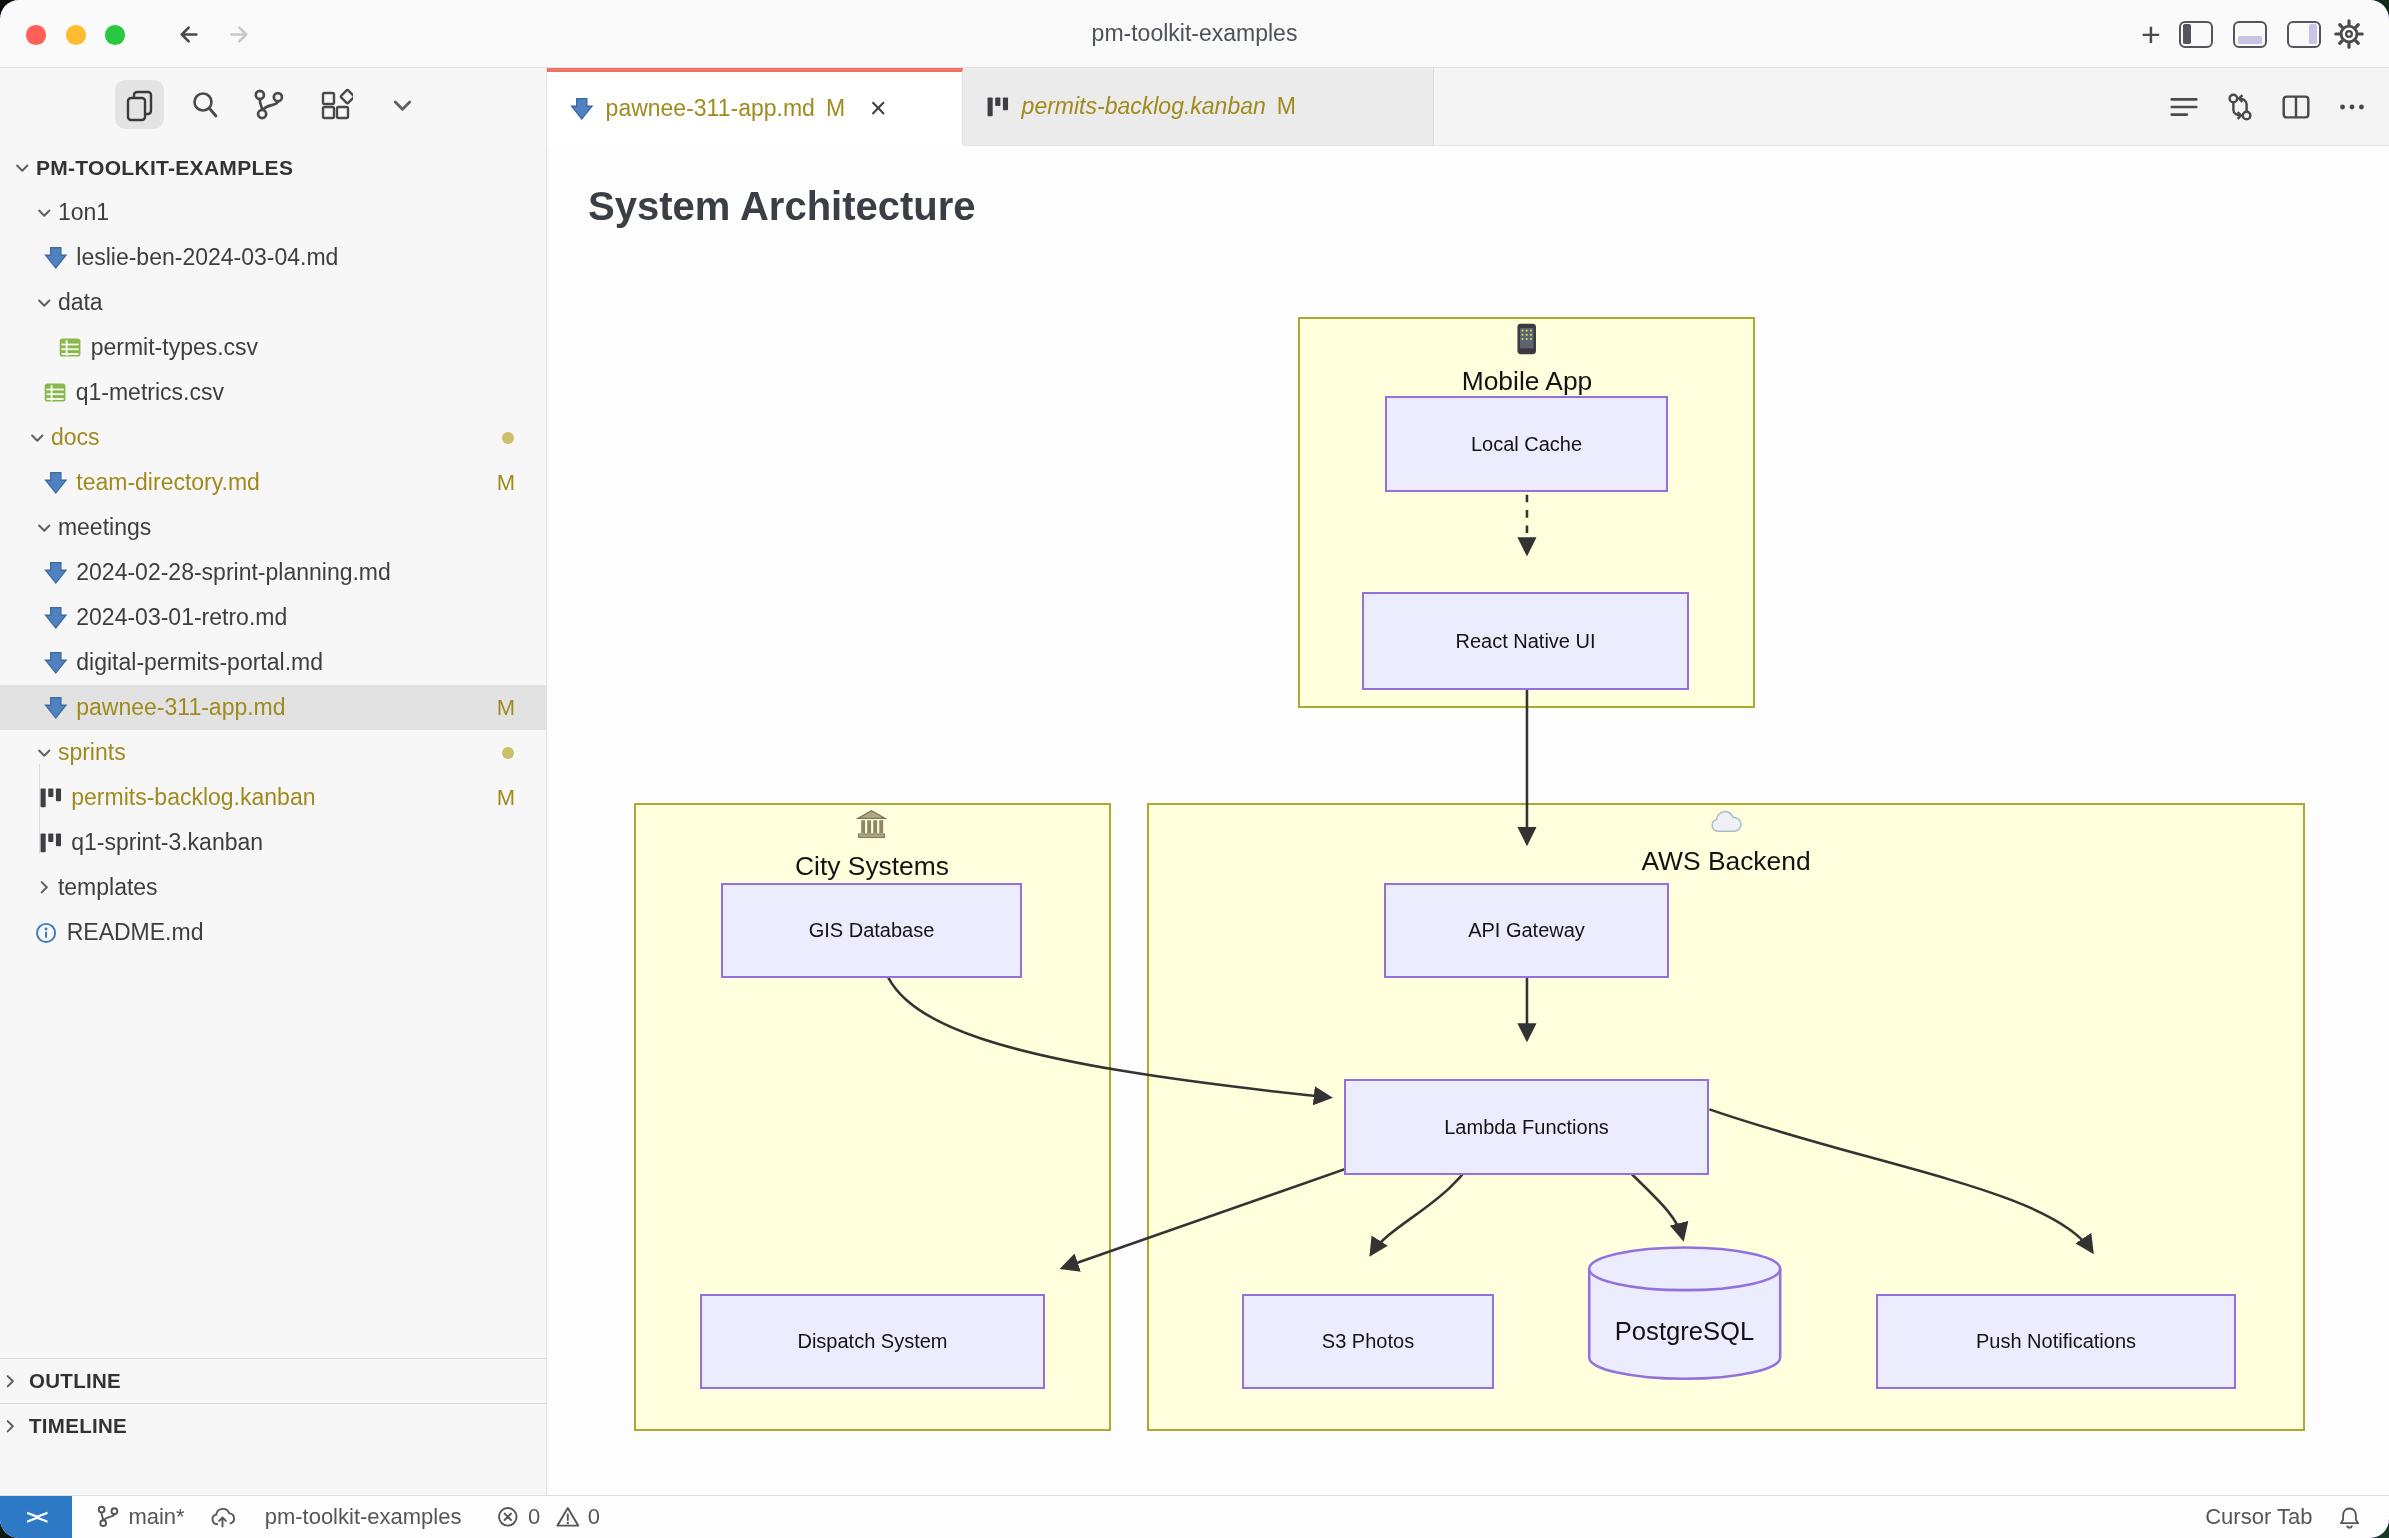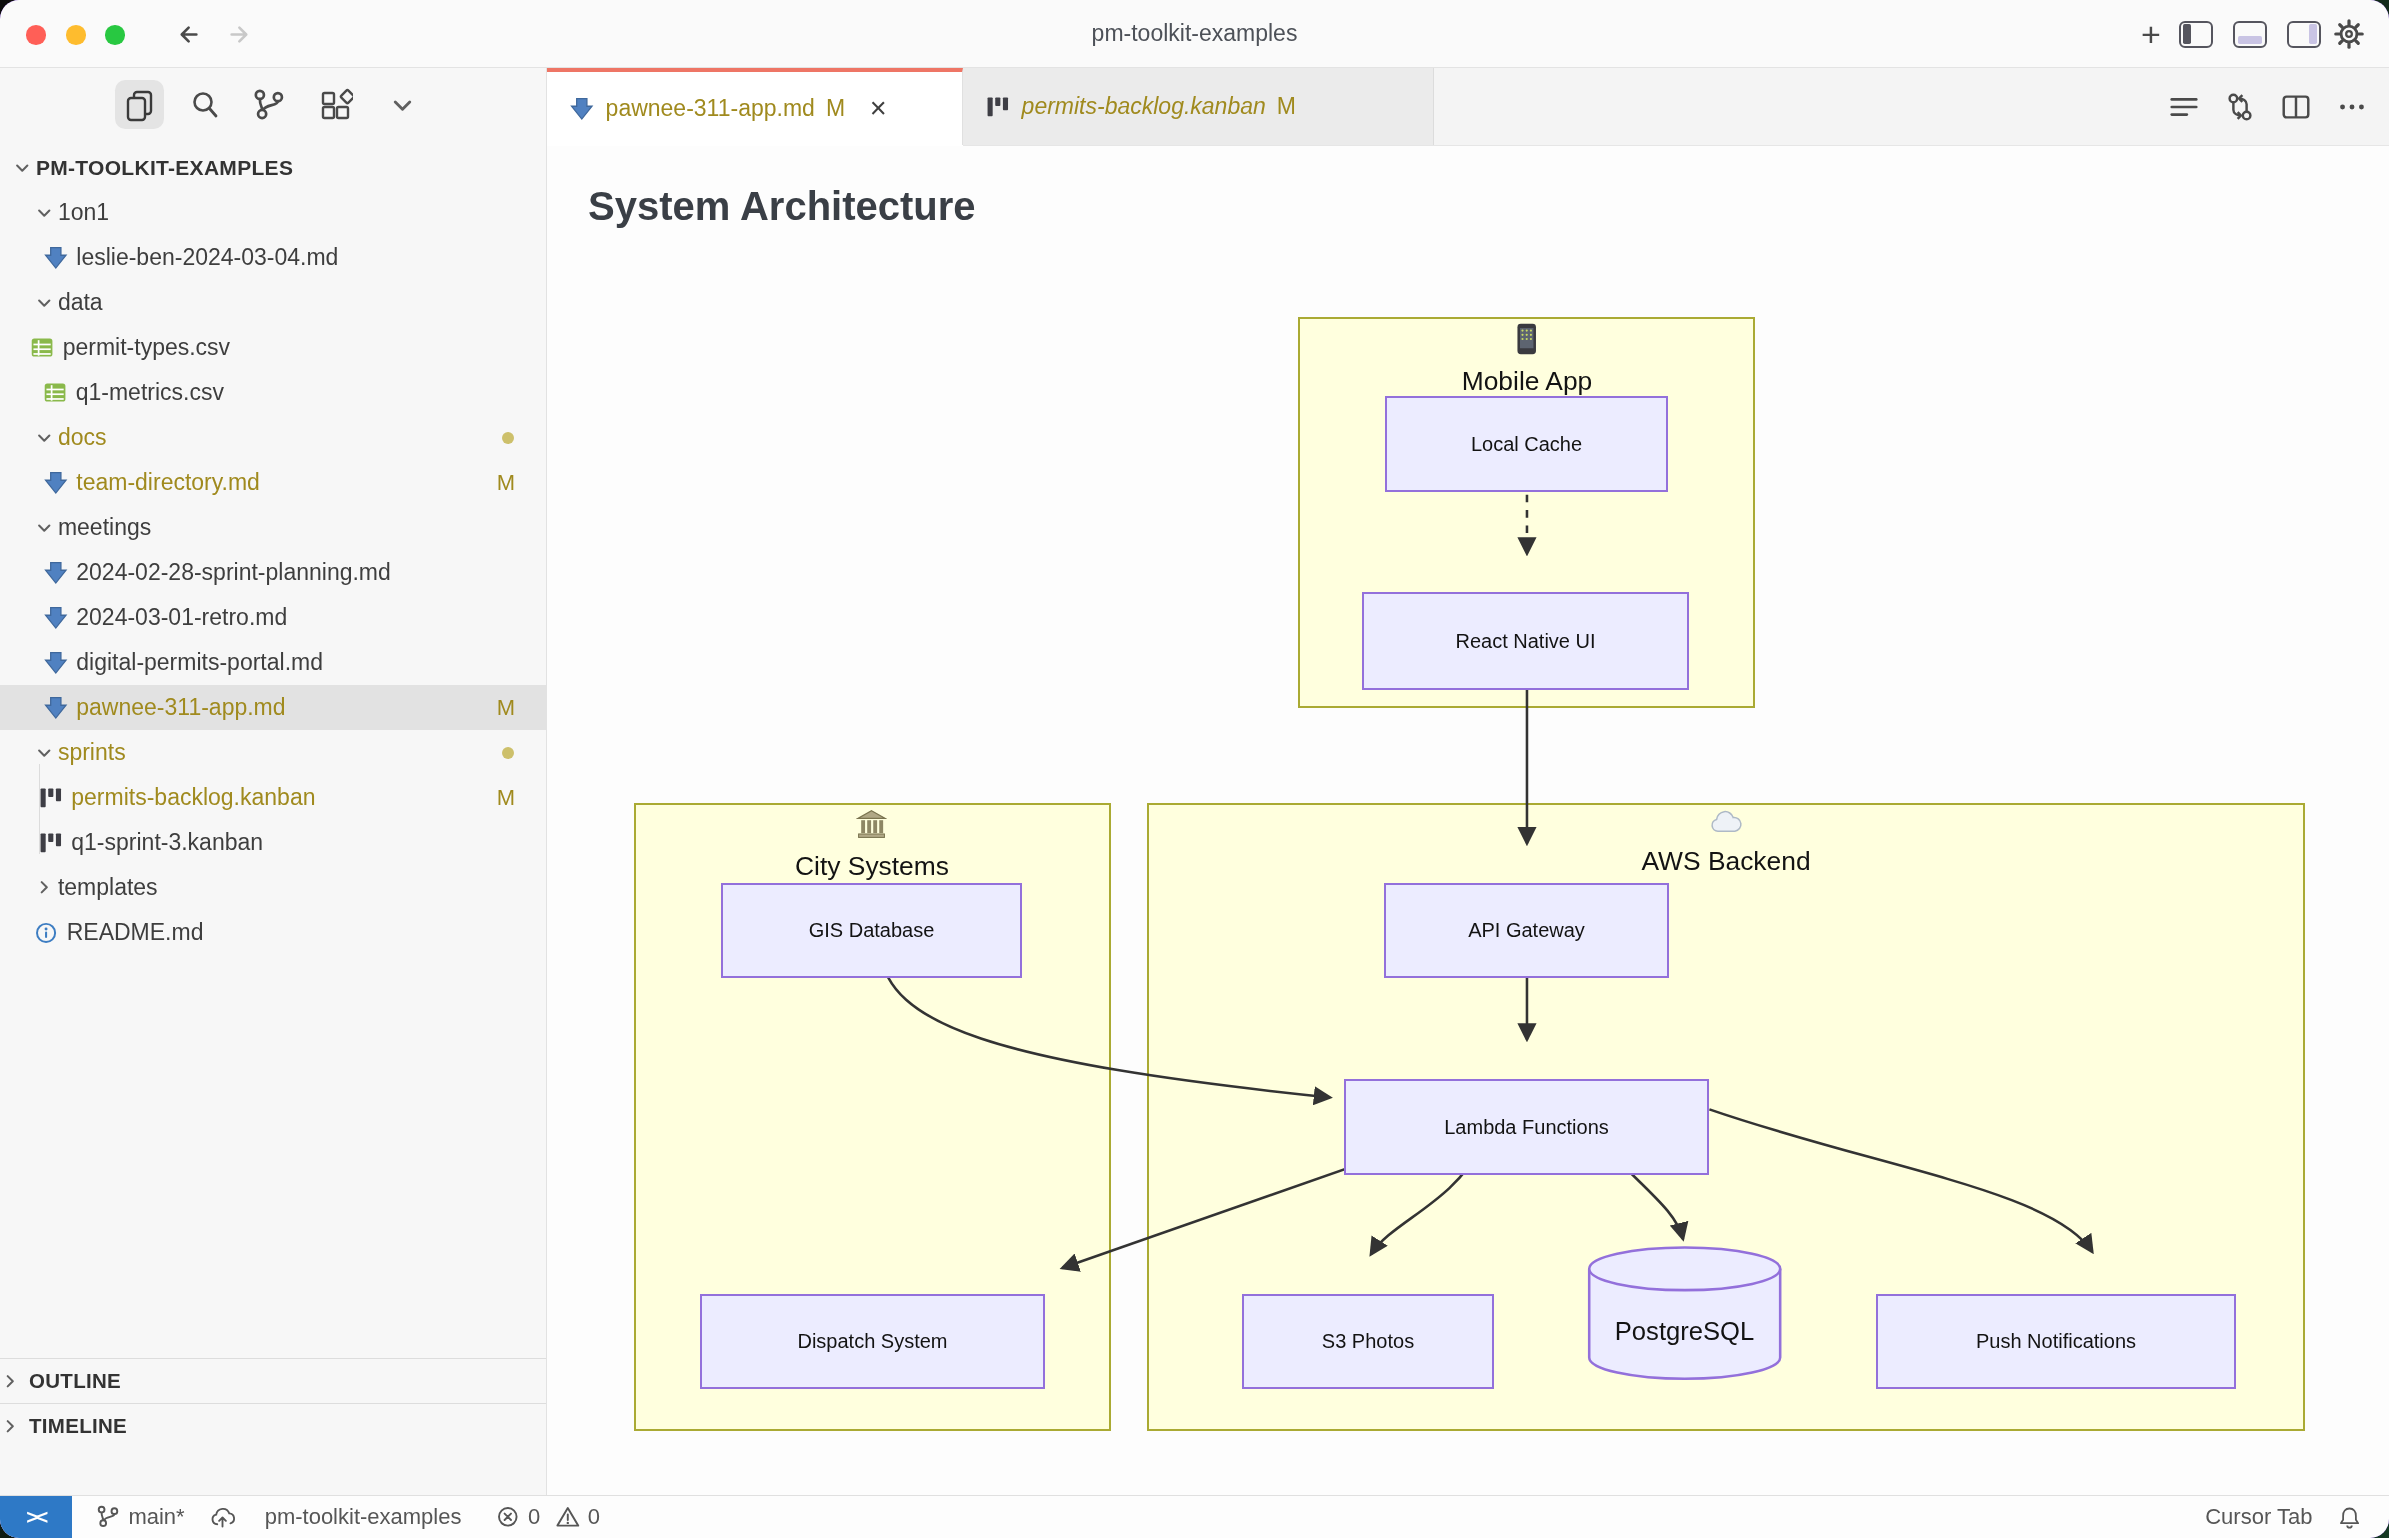--- a/index.html
+++ b/index.html
@@ -213,37 +213,37 @@
               <span class="tlbl">leslie-ben-2024-03-04.md</span>
             </div>
         <div class="trow" style="padding-left:34px">
               <span class="chev">
                 <svg width="20.5" height="20.5" viewBox="0 0 24 24">
                   <use href="#i-chev-d"></use>
                 </svg>
               </span>
               <span class="tlbl">data</span>
             </div>
-        <div class="trow" style="padding-left:30px">
+        <div class="trow" style="padding-left:58px">
               <span class="tic">
                 <svg width="25" height="25" viewBox="0 0 29 29">
                   <use href="#i-csv"></use>
                 </svg>
               </span>
               <span class="tlbl">permit-types.csv</span>
             </div>
         <div class="trow" style="padding-left:43px">
               <span class="tic">
                 <svg width="25" height="25" viewBox="0 0 29 29">
                   <use href="#i-csv"></use>
                 </svg>
               </span>
               <span class="tlbl">q1-metrics.csv</span>
             </div>
-        <div class="trow" style="padding-left:34px">
+        <div class="trow" style="padding-left:27px">
               <span class="chev">
                 <svg width="20.5" height="20.5" viewBox="0 0 24 24">
                   <use href="#i-chev-d"></use>
                 </svg>
               </span>
               <span class="tlbl mod">docs</span>
               <span class="dot"></span>
             </div>
         <div class="trow" style="padding-left:43px">
               <span class="tic">

